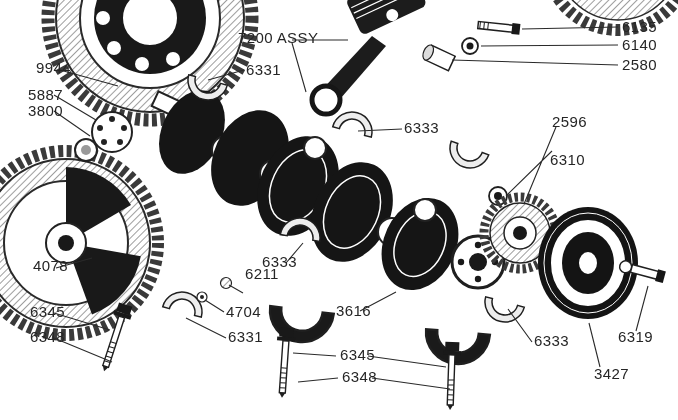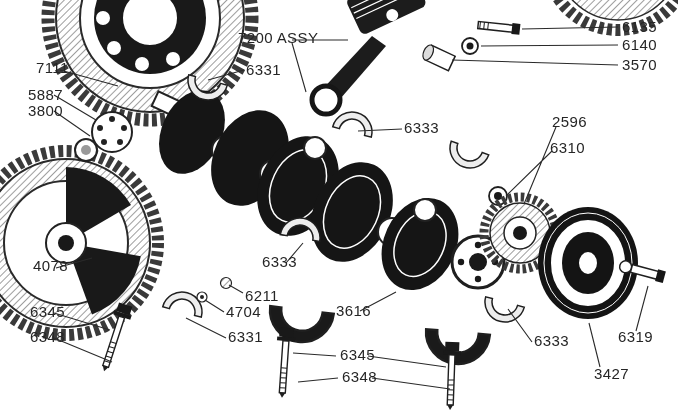--- a/index.html
+++ b/index.html
@@ -189,36 +189,36 @@
          M618,27 L522,29 M618,45 L481,46 M618,65 L452,60
          M402,129 L358,131
          M556,127 L524,204 M552,151 L506,196
          M56,268 L92,258 M54,313 L110,330 M54,338 L112,362
          M286,263 L303,243 M243,293 L229,285 M224,312 L205,300 M226,338 L186,318
          M360,311 L396,292
          M336,356 L293,353 M368,356 L446,367 M338,378 L298,382 M372,378 L450,389
          M532,342 L508,309 M636,331 L648,286 M600,367 L589,323"></path>
   </svg>
 
-  <div class="part-label" style="left:36px;top:62px">7111</div>
+  <div class="part-label" style="left:36px;top:62px">9944</div>
   <div class="part-label" style="left:28px;top:89px">5887</div>
   <div class="part-label" style="left:28px;top:105px">3800</div>
   <div class="part-label" style="left:238px;top:32px">7200 ASSY</div>
   <div class="part-label" style="left:246px;top:64px">6331</div>
   <div class="part-label" style="left:622px;top:21px">6135</div>
   <div class="part-label" style="left:622px;top:39px">6140</div>
-  <div class="part-label" style="left:622px;top:59px">3570</div>
+  <div class="part-label" style="left:622px;top:59px">2580</div>
   <div class="part-label" style="left:404px;top:122px">6333</div>
   <div class="part-label" style="left:552px;top:116px">2596</div>
-  <div class="part-label" style="left:550px;top:142px">6310</div>
+  <div class="part-label" style="left:550px;top:154px">6310</div>
   <div class="part-label" style="left:33px;top:260px">4078</div>
   <div class="part-label" style="left:30px;top:306px">6345</div>
   <div class="part-label" style="left:30px;top:331px">6348</div>
   <div class="part-label" style="left:262px;top:256px">6333</div>
-  <div class="part-label" style="left:245px;top:290px">6211</div>
+  <div class="part-label" style="left:245px;top:268px">6211</div>
   <div class="part-label" style="left:226px;top:306px">4704</div>
   <div class="part-label" style="left:228px;top:331px">6331</div>
   <div class="part-label" style="left:336px;top:305px">3616</div>
   <div class="part-label" style="left:340px;top:349px">6345</div>
   <div class="part-label" style="left:342px;top:371px">6348</div>
   <div class="part-label" style="left:534px;top:335px">6333</div>
   <div class="part-label" style="left:618px;top:331px">6319</div>
   <div class="part-label" style="left:594px;top:368px">3427</div>
 
 </div>

